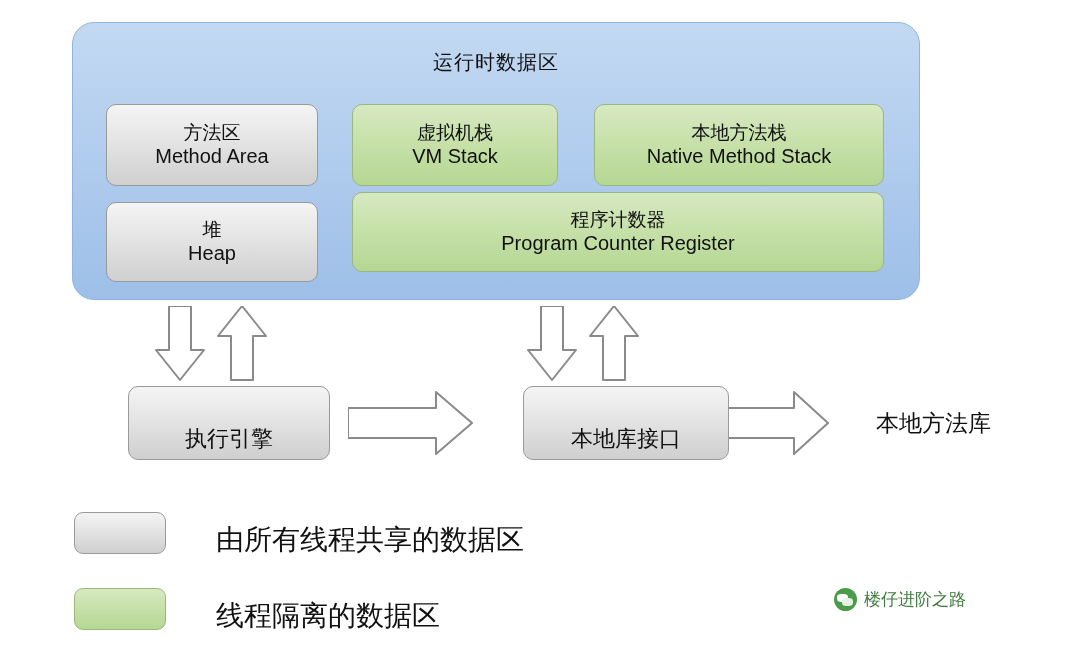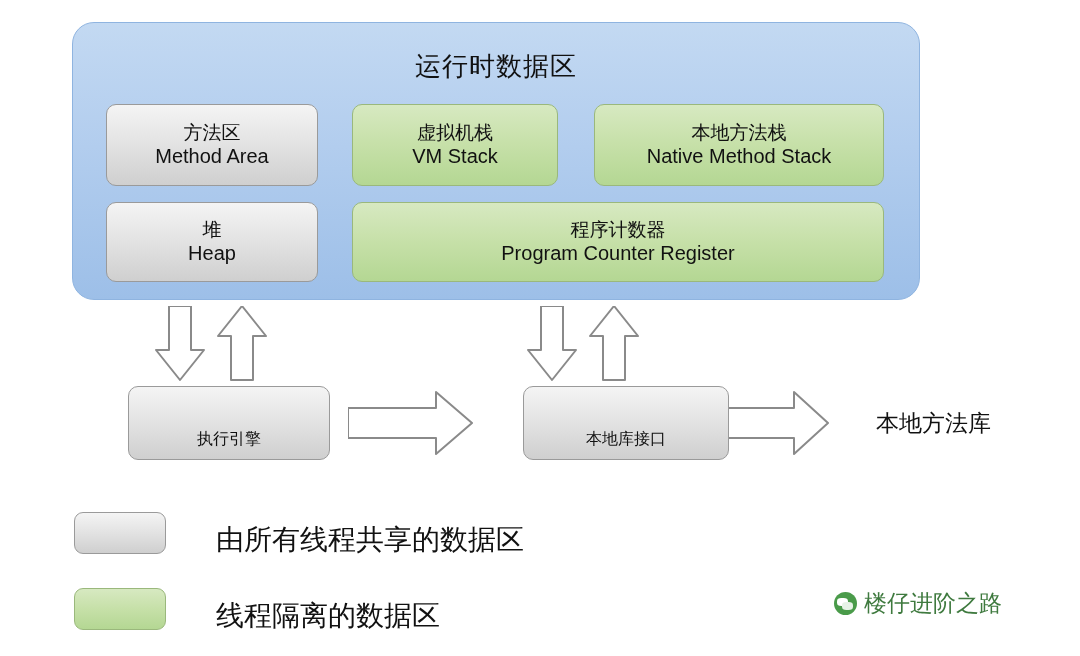--- a/index.html
+++ b/index.html
@@ -27,21 +27,21 @@
     background: linear-gradient(180deg, #c3d9f2 0%, #b2cdee 45%, #9dbfe8 100%);
     border: 1px solid #8fb4e0;
     box-sizing: border-box;
   }
   .runtime-title {
     position: absolute;
     top: 26px;
     left: 0;
     width: 100%;
     text-align: center;
-    font-size: 26px;
+    font-size: 20px;
     color: #111;
     letter-spacing: 1px;
   }
 
   
   .box {
     position: absolute;
     border-radius: 10px;
     box-sizing: border-box;
     display: flex;
@@ -63,26 +63,26 @@
     background: linear-gradient(180deg, #d7e9c1 0%, #c6e0a8 50%, #b4d793 100%);
     border: 1px solid #9ab87c;
   }
 
   
   #box-method-area { left: 106px; top: 104px; width: 212px; height: 82px; }
   #box-vm-stack    { left: 352px; top: 104px; width: 206px; height: 82px; }
   #box-native-stack{ left: 594px; top: 104px; width: 290px; height: 82px; }
   
   #box-heap        { left: 106px; top: 202px; width: 212px; height: 80px; }
-  #box-pc-register { left: 352px; top: 202px; width: 532px; height: 80px; }
+  #box-pc-register { left: 352px; top: 192px; width: 532px; height: 80px; }
 
   
   #box-exec-engine { left: 128px; top: 386px; width: 202px; height: 74px; }
   #box-native-iface{ left: 523px; top: 386px; width: 206px; height: 74px; }
-  #box-exec-engine .cn, #box-native-iface .cn { font-size: 16px; margin-top: 32px; }
+  #box-exec-engine .cn, #box-native-iface .cn { font-size: 22px; margin-top: 32px; }
 
   .plain-label {
     position: absolute;
     font-size: 23px;
     color: #111;
     margin-left: 36px;
   }
   #label-native-lib { left: 840px; top: 408px; }
 
   
@@ -108,21 +108,21 @@
 
   
   .watermark {
     position: absolute;
     left: 834px;
     top: 588px;
     display: flex;
     align-items: center;
     gap: 7px;
     color: #3f7a3f;
-    font-size: 23px;
+    font-size: 17px;
   }
   .wm-logo {
     width: 23px;
     height: 23px;
     border-radius: 50%;
     background: #4a9b4a;
     position: relative;
     flex: none;
   }
   .wm-logo::before,

